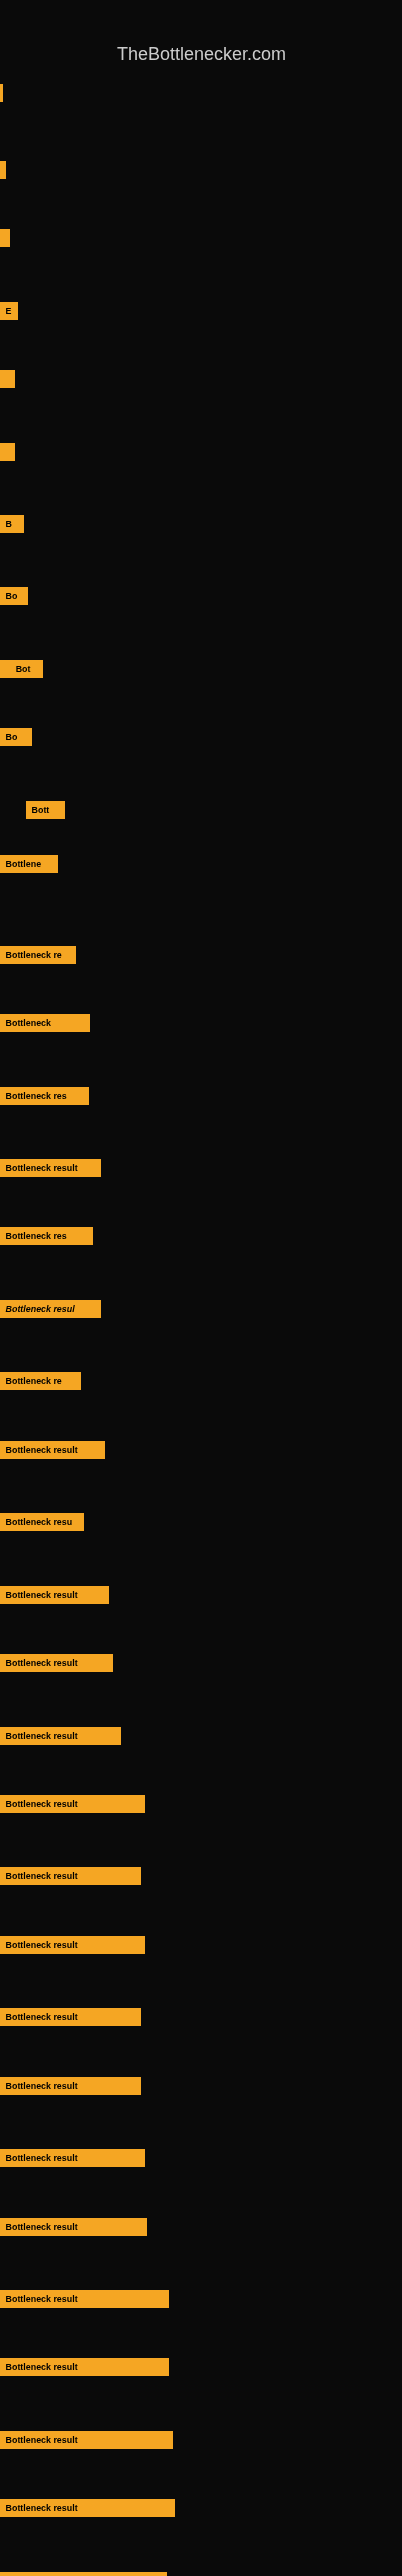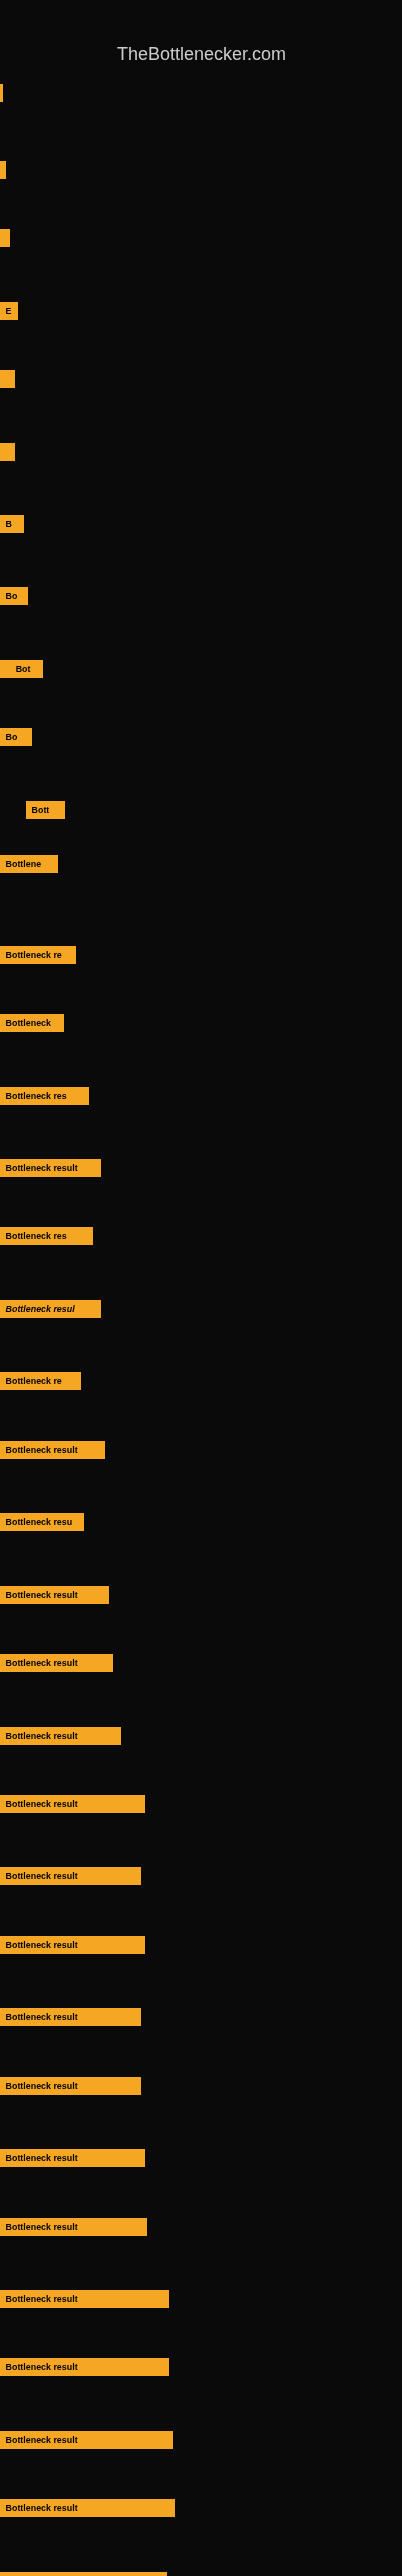--- a/index.html
+++ b/index.html
@@ -110,21 +110,21 @@
       <div class="bar" style="width: 58px;">
         <span class="bar-label">Bottlene</span>
       </div>
     </div>
     <div class="bar-item" style="top: 910px; left: 0px;">
       <div class="bar" style="width: 76px;">
         <span class="bar-label">Bottleneck re</span>
       </div>
     </div>
     <div class="bar-item" style="top: 978px; left: 0px;">
-      <div class="bar" style="width: 64px;">
+      <div class="bar" style="width: 90px;">
         <span class="bar-label">Bottleneck</span>
       </div>
     </div>
     <div class="bar-item" style="top: 1051px; left: 0px;">
       <div class="bar" style="width: 89px;">
         <span class="bar-label">Bottleneck res</span>
       </div>
     </div>
     <div class="bar-item" style="top: 1123px; left: 0px;">
       <div class="bar" style="width: 101px;">

